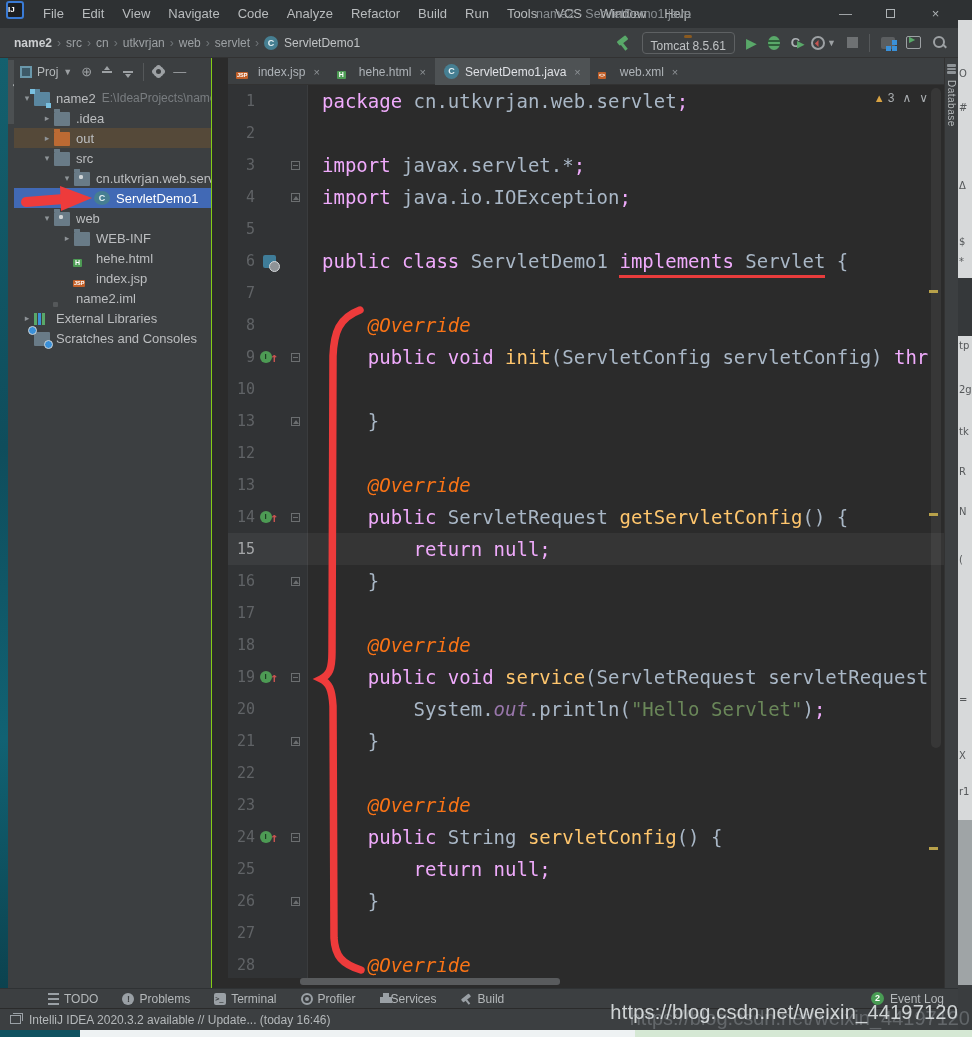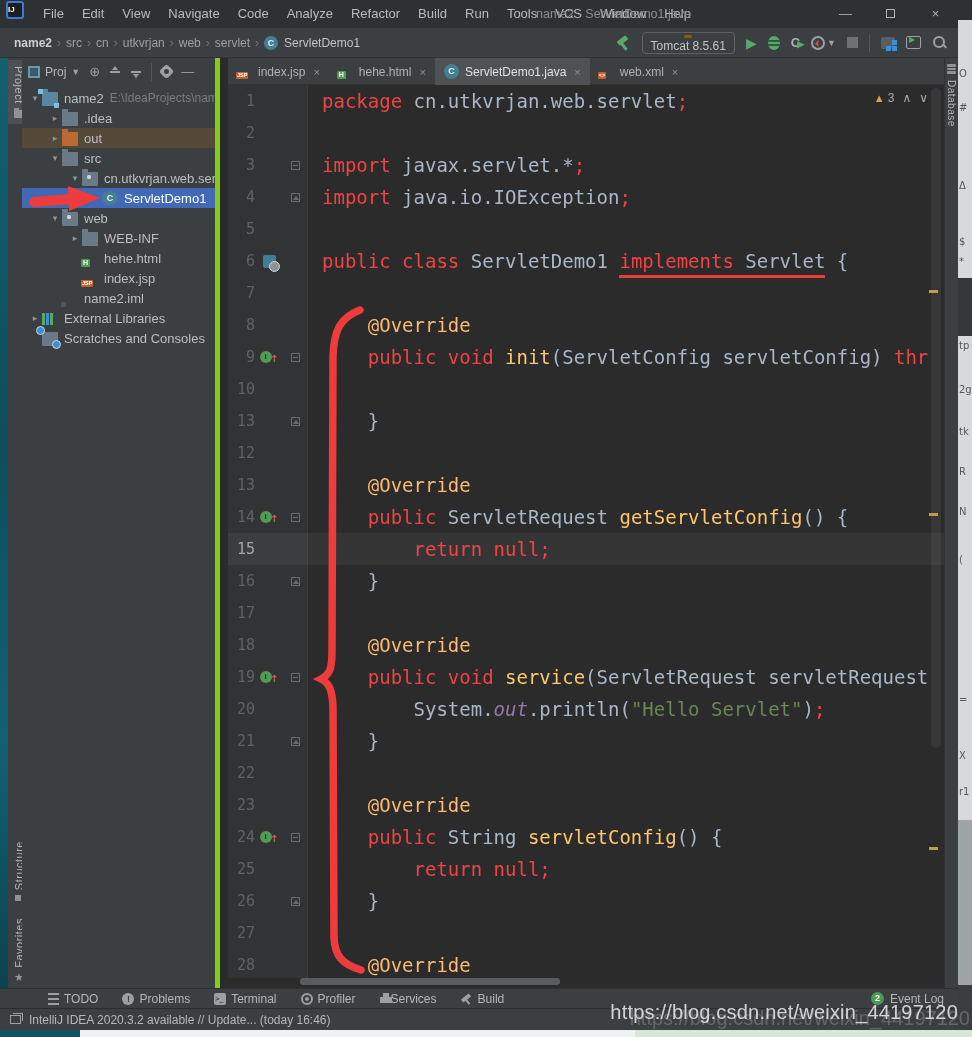--- a/index.html
+++ b/index.html
@@ -61,21 +61,21 @@
   .vl-top{writing-mode:vertical-rl;}
   .vl-bot{writing-mode:vertical-rl;transform:rotate(180deg);}
   #proj-tab{position:absolute;left:0;top:2px;width:22px;padding:6px 0;background:#4c5052;text-align:center;display:flex;flex-direction:column;align-items:center;gap:6px;}
   .mini-folder{width:11px;height:8px;background:#8e9397;border-radius:1px;position:relative;}
   .mini-folder::before{content:"";position:absolute;left:0;top:-2px;width:5px;height:2px;background:#8e9397;border-radius:1px 1px 0 0;}
   #strip-bottom{position:absolute;left:0;bottom:4px;width:22px;display:flex;flex-direction:column;align-items:center;gap:14px;}
   .mini-grid{width:9px;height:9px;background:#8e9397;box-shadow:inset -3px -3px 0 #3c3f41;}
   .mini-star{color:#8e9397;font-size:11px;}
 
   
-  #project-panel{position:absolute;left:22px;top:58px;width:198px;height:930px;background:#3c3f41;border-right:5px solid #84cc16;overflow:hidden;}
+  #project-panel{position:absolute;left:14px;top:58px;width:198px;height:930px;background:#3c3f41;border-right:1px solid #84cc16;overflow:hidden;}
   #proj-header{height:27px;display:flex;align-items:center;gap:9px;padding:0 6px;font-size:12px;color:#b4b8ba;}
   .ph-sel{display:flex;align-items:center;gap:5px;}
   .ph-sq{width:12px;height:12px;background:#3e5a68;border:2px solid #6a98ab;}
   .ph-ic{color:#9da1a4;font-size:13px;}
   .ph-expicon{position:relative;width:12px;height:12px;}
   .ph-expicon::before{content:"";position:absolute;left:1px;top:5px;right:1px;height:2px;background:#9da1a4;}
   .ph-expicon::after{content:"";position:absolute;left:3px;top:0;border-left:3px solid transparent;border-right:3px solid transparent;border-bottom:4px solid #9da1a4;}
   .ph-expicon.dn::after{top:8px;border-bottom:none;border-top:4px solid #9da1a4;}
   .gear{position:relative;width:11px;height:11px;background:#9da1a4;border-radius:50%;box-shadow:0 -4px 0 -3px #9da1a4,0 4px 0 -3px #9da1a4,4px 0 0 -3px #9da1a4,-4px 0 0 -3px #9da1a4;}
   .gear::after{content:"";position:absolute;left:3px;top:3px;width:5px;height:5px;border-radius:50%;background:#3c3f41;}
@@ -122,23 +122,23 @@
   .code-line{height:32px;display:flex;align-items:center;position:relative;}
   .code-line.hl{background:rgba(255,255,255,0.05);}
   .ln{width:27px;text-align:right;color:#606366;font-size:15px;flex:none;}
   .code-line.hl .ln{color:#a4a6a8;}
   .gut{width:28px;flex:none;display:flex;align-items:center;justify-content:center;gap:0;}
   .fold{width:25px;flex:none;display:flex;align-items:center;justify-content:center;}
   .fold-box{width:9px;height:9px;border:1px solid #6b6e70;position:relative;}
   .fold-box.s::after{content:"";position:absolute;left:1px;top:3px;width:5px;height:1.5px;background:#6b6e70;}
   .fold-box.e::after{content:"";position:absolute;left:1px;top:2px;border-left:3px solid transparent;border-right:3px solid transparent;border-bottom:4px solid #6b6e70;}
   .codetxt{padding-left:14px;white-space:pre;}
-  .t-kw{color:#ef4444;}
+  .t-kw{color:#f0abfc;}
   .t-txt{color:#a9b7c6;}
-  .t-ann{color:#fdba74;}
+  .t-ann{color:#f97316;font-style:italic;}
   .t-mth{color:#ffc66d;}
   .t-str{color:#6a8759;}
   .t-fld{color:#9876aa;font-style:italic;}
   .t-err{border-bottom:3px solid #e83c3c;padding-bottom:3px;}
   .ovr-c{width:12px;height:12px;border-radius:50%;background:#4d9b54;color:#1d3a22;font:bold 8px/12px "Liberation Sans",sans-serif;text-align:center;}
   .ovr-a{color:#c75450;font-size:13px;font-weight:bold;margin-left:-1px;}
   .impl-sq{width:13px;height:13px;background:#3f7d99;position:relative;border-radius:2px;}
   .impl-sq::after{content:"";position:absolute;right:-4px;bottom:-4px;width:9px;height:9px;border-radius:50%;background:#8e9397;border:1px solid #d5d8da;}
   #warn-widget{position:absolute;top:33px;right:16px;display:flex;align-items:center;gap:8px;font-size:12px;color:#a9adb0;}
   .warn-tri{color:#d9a343;font-size:11px;}

